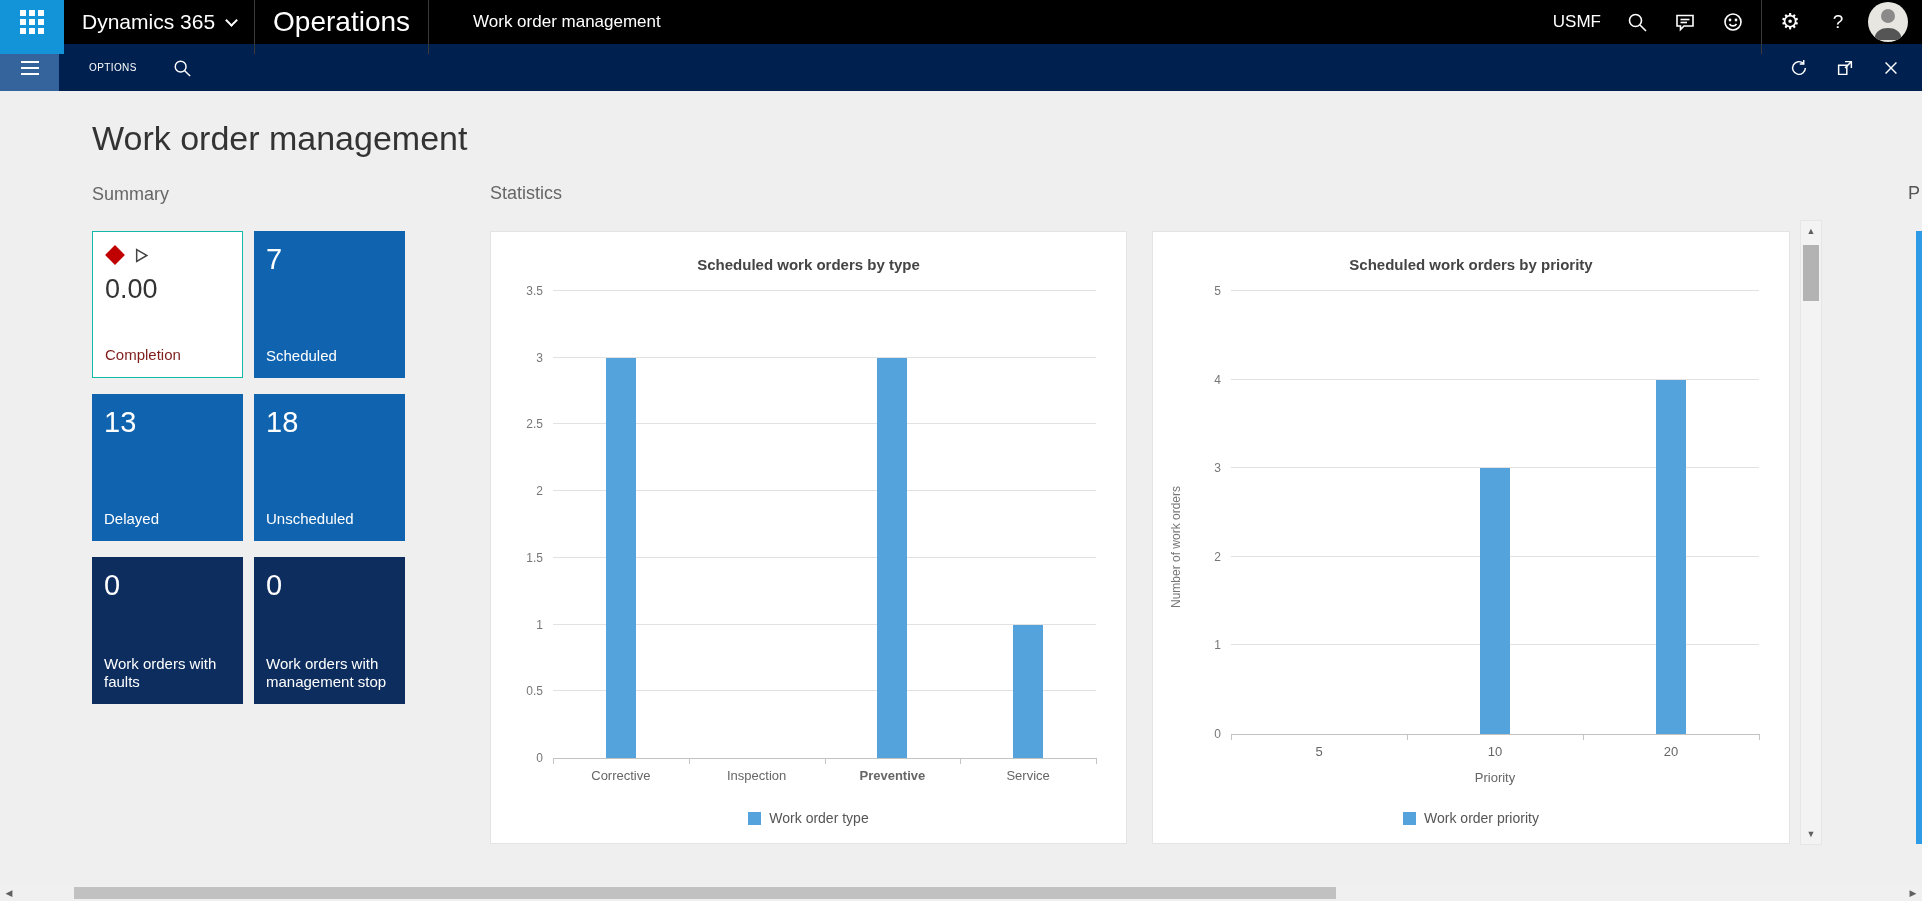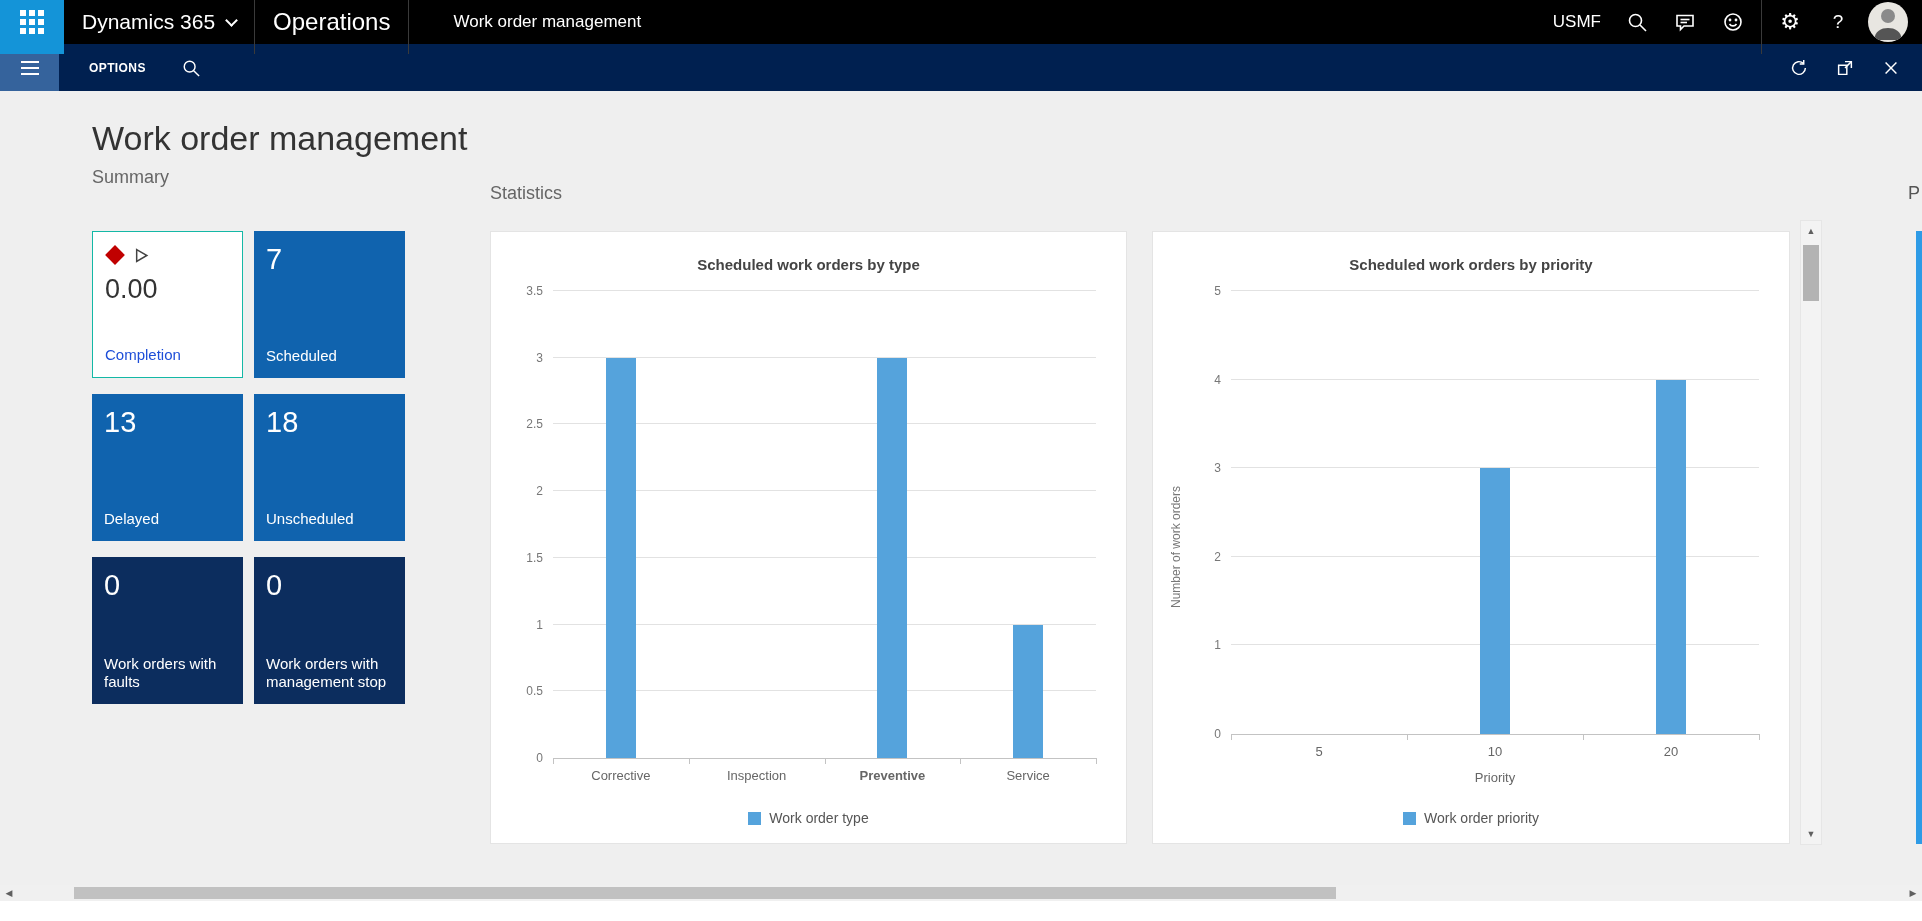--- a/index.html
+++ b/index.html
@@ -7,61 +7,61 @@
   [data-interactable="true"] { cursor:pointer; }
 
   
   .topbar { display:flex; align-items:center; height:44px; background:#000; color:#fff; position:relative; }
   .waffle-btn { width:64px; height:64px; background:#1494d8; display:flex; align-items:center; justify-content:center; flex:0 0 auto; }
   .waffle-grid { display:grid; grid-template-columns:repeat(3,6px); grid-auto-rows:6px; gap:3px; }
   .waffle-grid span { background:#fff; display:block; }
   .brand { display:flex; align-items:center; font-size:21px; margin-left:18px; font-weight:400; }
   .chevron-down { width:9px; height:9px; border-right:2px solid #fff; border-bottom:2px solid #fff; transform:rotate(45deg); margin:-4px 0 0 12px; display:inline-block; }
   .tb-divider { width:1px; height:64px; background:#3a3a3a; margin:0 18px; }
-  .product { font-size:24px; }
+  .product { font-size:28px; }
   .context-title { font-size:17px; margin-left:26px; }
   .tb-right { margin-left:auto; display:flex; align-items:center; height:100%; }
   .company { font-size:17px; margin-right:12px; }
   .tb-icon { width:48px; height:64px; display:flex; align-items:center; justify-content:center; }
   .tb-icon svg { stroke:#fff; fill:none; stroke-width:1.6; }
   .gear-glyph { font-size:22px; line-height:1; }
   .help-glyph { font-size:19px; }
   .avatar { width:40px; height:40px; border-radius:50%; overflow:hidden; background:#e8e6e1; margin:0 14px 0 6px; flex:0 0 auto; }
 
   
   .navbar { display:flex; align-items:center; height:47px; background:#002050; color:#fff; }
   .hamburger-btn { width:59px; height:47px; background:#35639c; display:flex; align-items:center; justify-content:center; flex-direction:column; gap:4px; flex:0 0 auto; }
   .hamburger-btn span { width:18px; height:2px; background:#fff; display:block; }
-  .options-label { font-size:12px; font-weight:700; letter-spacing:0.4px; margin-left:30px; }
+  .options-label { font-size:10px; font-weight:400; letter-spacing:0.4px; margin-left:30px; }
   .nav-search { margin-left:36px; display:flex; align-items:center; }
   .nav-search svg, .nav-right svg { stroke:#fff; fill:none; stroke-width:1.6; }
   .nav-right { margin-left:auto; display:flex; align-items:center; margin-right:8px; }
   .nav-icon { width:46px; height:47px; display:flex; align-items:center; justify-content:center; }
 
   
   .content { position:relative; height:794px; background:#efefef; overflow:hidden; }
   .page-title { position:absolute; left:92px; top:28px; font-size:34px; font-weight:300; color:#333; }
   .section-label { position:absolute; font-size:18px; color:#666; }
-  .summary-label { left:92px; top:76px; }
+  .summary-label { left:92px; top:93px; }
   .statistics-label { left:490px; top:92px; }
   .partial-label { position:absolute; left:1908px; top:92px; font-size:18px; color:#555; }
   .next-sliver { position:absolute; left:1916px; top:140px; width:6px; height:613px; background:#2e9be6; }
 
   
   .tiles-grid { position:absolute; left:92px; top:140px; display:grid; grid-template-columns:151px 151px; grid-auto-rows:147px; gap:16px 11px; }
   .tile { display:flex; flex-direction:column; padding:10px 12px; }
   .tile-white { background:#fff; border:1px solid #14b8a6; }
   .tile-blue { background:#1063ae; color:#fff; }
   .tile-dark { background:#0c2d5e; color:#fff; }
   .tile-icons { display:flex; align-items:center; gap:12px; height:22px; margin-top:2px; }
   .diamond { width:14px; height:14px; background:#c00000; transform:rotate(45deg); margin-left:3px; }
   .tile-value { font-size:29px; font-weight:300; margin-top:2px; }
   .tile-white .tile-value { color:#333; font-size:27px; margin-top:8px; }
   .tile-label { margin-top:auto; font-size:15px; line-height:1.25; padding-bottom:2px; }
-  .tile-white .tile-label { color:#1d4ed8; }
+  .tile-white .tile-label { color:#7f1d1d; }
 
   
   .chart-card { position:absolute; top:140px; height:613px; background:#fff; border:1px solid #e4e4e4; display:flex; flex-direction:column; }
   .chart-card-1 { left:490px; width:637px; }
   .chart-card-2 { left:1152px; width:638px; }
   .chart-title { text-align:center; font-size:15px; font-weight:700; color:#444; padding-top:24px; }
   .chart-body { flex:1; display:flex; padding:14px 26px 0 16px; }
   .y-title { writing-mode:vertical-rl; transform:rotate(180deg); font-size:12px; color:#777; display:flex; align-items:center; justify-content:center; margin-right:2px; }
   .y-title:empty { display:none; }
   .plot-wrap { flex:1; position:relative; margin-left:46px; margin-right:4px; margin-top:4px; border-bottom:1px solid #c3c3c3; }

